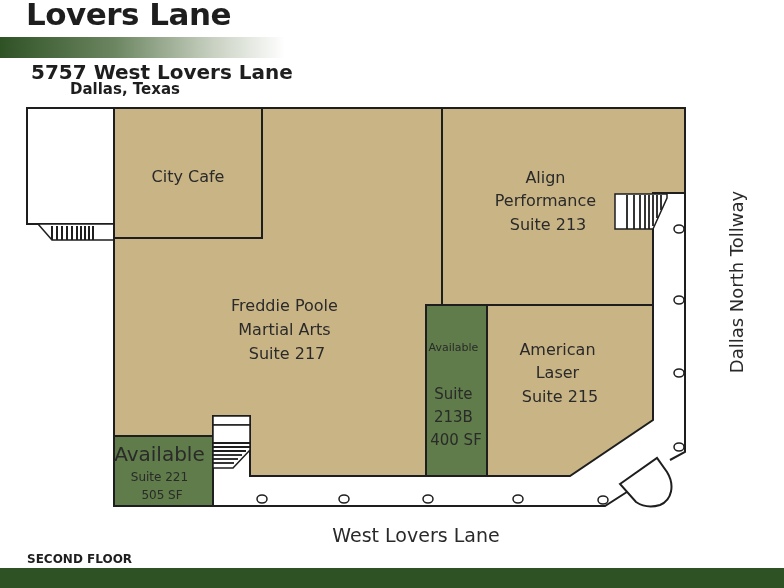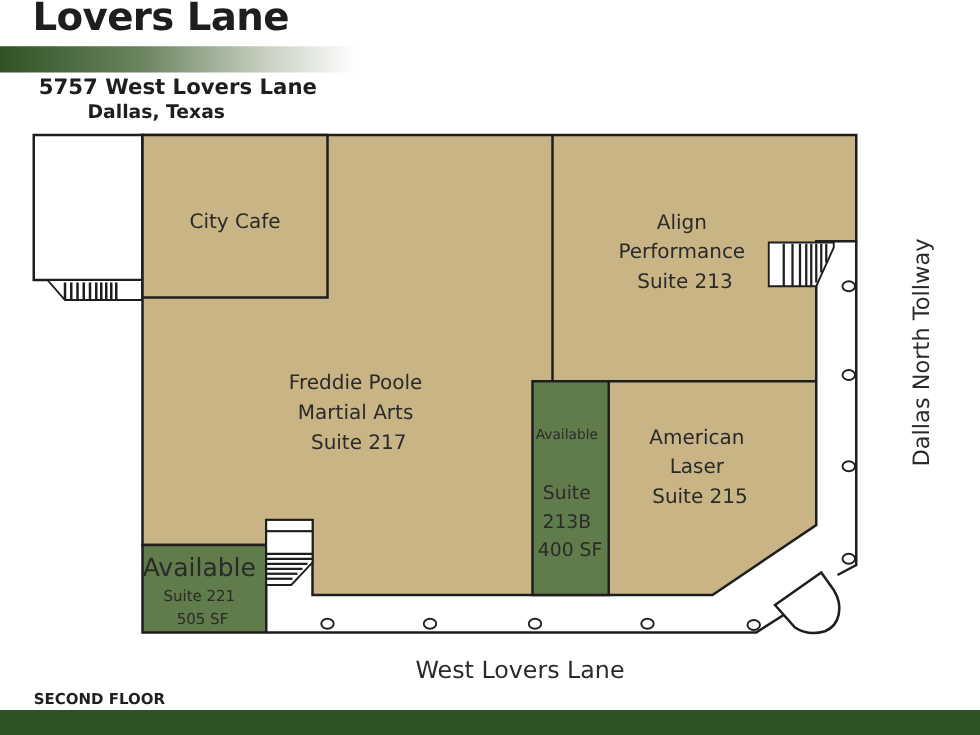--- a/index.html
+++ b/index.html
@@ -1,19 +1,19 @@
 <!DOCTYPE html>
 <html><head>
 <meta charset="utf-8">
 <style>
   html,body{margin:0;padding:0;background:#fff;}
   body{width:784px;height:588px;position:relative;overflow:hidden;font-family:"DejaVu Sans","Liberation Sans",sans-serif;}
   .title{position:absolute;left:26px;top:-4px;font-size:31px;font-weight:bold;color:#1e1e1e;letter-spacing:-0.5px;}
   .grad-bar{position:absolute;left:0;top:37px;width:285px;height:21px;background:linear-gradient(to right,#2f5225 0%,#6b8560 40%,#c9d1c2 75%,#ffffff 100%);}
-  .addr1{position:absolute;left:31px;top:60px;font-size:17px;font-weight:bold;color:#1e1e1e;}
+  .addr1{position:absolute;left:31px;top:60px;font-size:20px;font-weight:bold;color:#1e1e1e;}
   .addr2{position:absolute;left:70px;top:80px;font-size:15px;font-weight:bold;color:#1e1e1e;}
   .floor-label{position:absolute;left:27px;top:552px;font-size:12px;font-weight:bold;color:#1e1e1e;text-align:right;}
   .bottom-bar{position:absolute;left:0;top:568px;width:784px;height:20px;background:#2f5225;}
   svg{position:absolute;left:0;top:0;}
   .lbl{font-family:"DejaVu Sans","Liberation Sans",sans-serif;fill:#2a2a2a;}
 </style>
 </head>
 <body>
 
 <div class="title">Lovers Lane</div>

